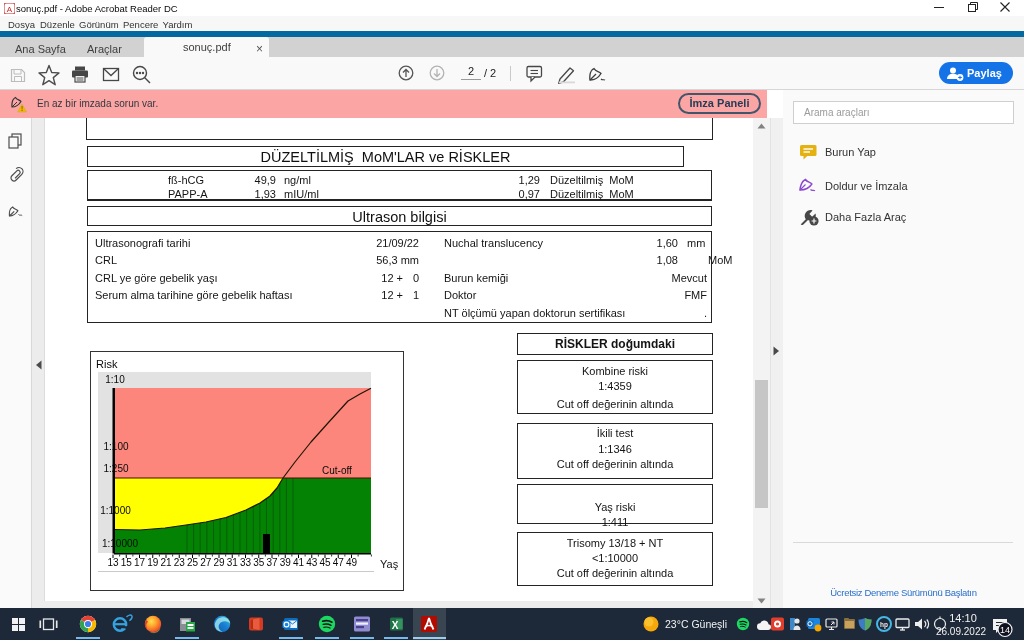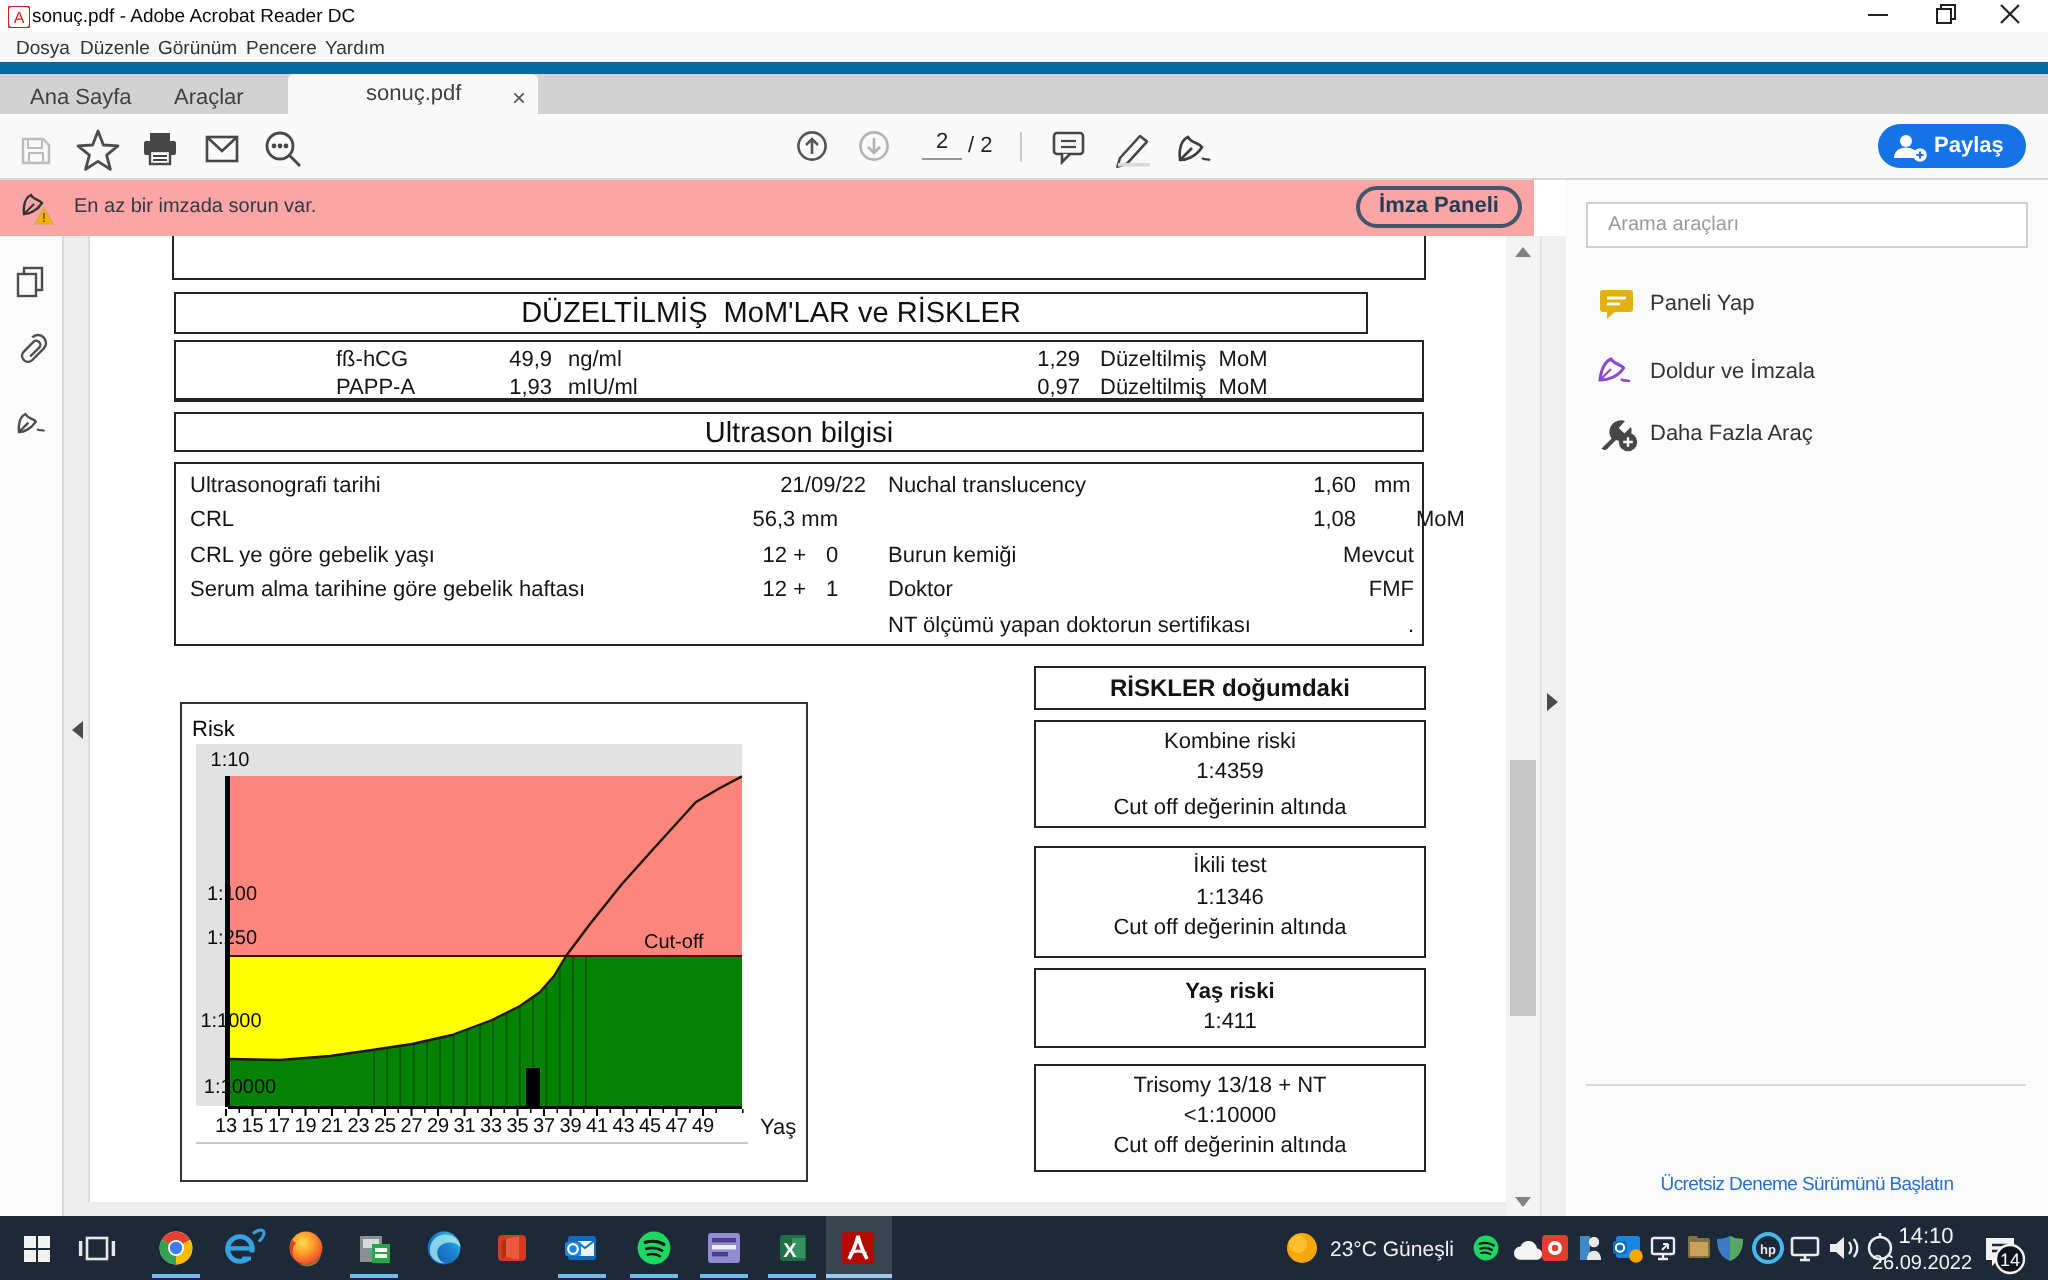--- a/index.html
+++ b/index.html
@@ -132,21 +132,21 @@
     <div class="pdft" style="left:404px;top:17px;width:48px;text-align:right;">0,97</div>
     <div class="pdft" style="left:462px;top:17px;">Düzeltilmiş&nbsp; MoM</div>
   </div>
 
   <div class="pdfbox" style="left:87px;top:206px;width:625px;height:20px;">
     <div class="pdfc" style="top:2px;">Ultrason bilgisi</div>
   </div>
 
   <div class="pdfbox" style="left:87px;top:231px;width:625px;height:92px;">
     <div class="pdft" style="left:7px;top:5px;">Ultrasonografi tarihi</div>
-    <div class="pdft" style="left:264px;top:5px;width:81px;text-align:right;">21/09/22</div>
+    <div class="pdft" style="left:250px;top:5px;width:81px;text-align:right;">21/09/22</div>
     <div class="pdft" style="left:356px;top:5px;">Nuchal translucency</div>
     <div class="pdft" style="left:540px;top:5px;width:50px;text-align:right;">1,60</div>
     <div class="pdft" style="left:599px;top:5px;">mm</div>
     <div class="pdft" style="left:7px;top:22px;">CRL</div>
     <div class="pdft" style="left:250px;top:22px;width:81px;text-align:right;">56,3 mm</div>
     <div class="pdft" style="left:540px;top:22px;width:50px;text-align:right;">1,08</div>
     <div class="pdft" style="left:595px;top:22px;padding-left:25px;">MoM</div>
     <div class="pdft" style="left:7px;top:40px;">CRL ye göre gebelik yaşı</div>
     <div class="pdft" style="left:250px;top:40px;width:65px;text-align:right;">12 +</div>
     <div class="pdft" style="left:325px;top:40px;">0</div>
@@ -277,33 +277,33 @@
     <div style="margin-top:4px;">Kombine riski</div>
     <div style="margin-top:2.5px;">1:4359</div>
     <div style="margin-top:6px;">Cut off değerinin altında</div>
   </div>
   <div class="riskbox" style="top:423px;height:56px;">
     <div style="margin-top:3px;">İkili test</div>
     <div style="margin-top:3.5px;">1:1346</div>
     <div style="margin-top:3px;">Cut off değerinin altında</div>
   </div>
   <div class="riskbox" style="top:484px;height:40px;">
-    <div style="margin-top:5px;font-weight:bold;">Yaş riski</div>
+    <div style="margin-top:16px;">Yaş riski</div>
     <div style="margin-top:3px;">1:411</div>
   </div>
   <div class="riskbox" style="top:532px;height:54px;">
     <div style="margin-top:4px;">Trisomy 13/18 + NT</div>
     <div style="margin-top:2.5px;">&lt;1:10000</div>
     <div style="margin-top:3px;">Cut off değerinin altında</div>
   </div>
 </div>
 
 <div class="abs" id="sidebar">
   <div class="abs" id="searchbox">Arama araçları</div>
-  <div class="sideitem" style="top:56px;">Paneli Yap</div>
+  <div class="sideitem" style="top:56px;">Burun Yap</div>
   <div class="sideitem" style="top:89.5px;">Doldur ve İmzala</div>
   <div class="sideitem" style="top:121px;">Daha Fazla Araç</div>
   <div class="abs" style="left:10px;top:452px;width:220px;height:1px;background:#d9d9d9;"></div>
   <div class="abs" id="promolink">Ücretsiz Deneme Sürümünü Başlatın</div>
 </div>
 
 <svg class="abs" style="left:0;top:0;" width="1024" height="608" viewBox="0 0 1024 608">
 
   <g stroke="#bcbcbc" fill="none" stroke-width="1.2">
     <path d="M11.5,69.5 h10 l3,3 v9 h-13 z"></path>

